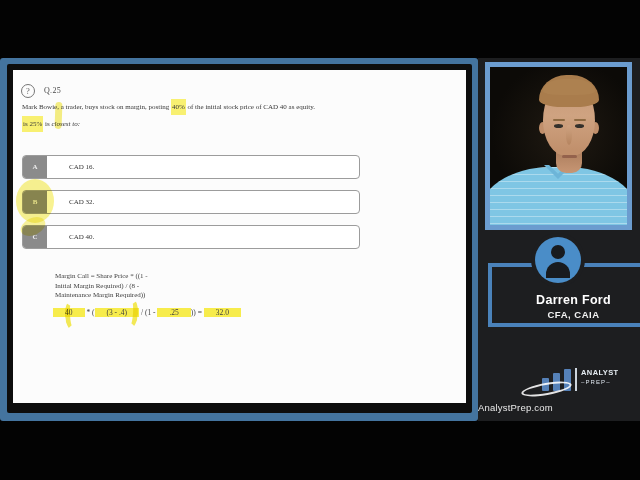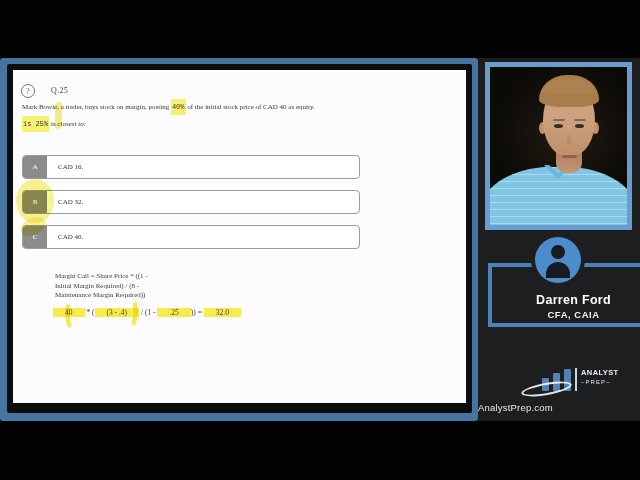--- a/index.html
+++ b/index.html
@@ -10,47 +10,47 @@
   
   .q-frame { position:absolute; left:0; top:58px; width:478px; height:363px;
              background:#44749f; border-radius:3px; }
   .q-black { position:absolute; inset:6px 6px 8px 7px; background:#0d0d0d; border-radius:2px; }
   .q-card  { position:absolute; inset:6px 6px 10px 6px; background:#fcfcfc;
              font-family:"Liberation Serif", serif; color:#383838; }
 
   .q-header { position:absolute; left:8px; top:13px; height:15px; display:flex; align-items:center; }
   .q-icon { width:14px; height:14px; border:1px solid #767676; border-radius:50%;
             font-size:8.5px; line-height:12px; text-align:center; color:#5a5a5a; }
-  .q-num  { margin-left:16px; font-size:8px; letter-spacing:.3px; color:#474747; }
+  .q-num  { margin-left:9px; font-size:8px; letter-spacing:.3px; color:#474747; }
 
   .para { position:absolute; left:9px; font-size:7px; line-height:12px; white-space:nowrap; }
   .p1 { top:31px; }
   .p2 { top:48px; }
-  .hl  { background:rgba(247,235,60,.72); padding:4px 1px;font-family:Liberation Mono, monospace; }
+  .hl  { background:rgba(247,235,60,.72); padding:4px 1px; }
   .ital { font-style:italic; }
 
   
   .mark { position:absolute; mix-blend-mode:multiply; pointer-events:none; }
   .mark-below { left:42px; top:32px; width:7px; height:27px;
                 background:rgba(240,228,50,.6); border-radius:4px; transform:rotate(2deg); }
   .mark-bcircle { left:3px; top:109px; width:38px; height:44px; border-radius:50%;
                   background:rgba(243,232,55,.55); }
   .mark-btail { left:7px; top:148px; width:26px; height:17px; border-radius:50%;
                 background:rgba(243,232,55,.5); transform:rotate(-25deg); }
   .mark-paren { width:13px; height:29px; border:4px solid transparent; border-radius:50%; }
   .mark-paren.open  { left:52px; top:231px; border-left:5px solid rgba(242,230,45,.8); transform:rotate(-4deg); }
   .mark-paren.close { left:112px; top:229px; border-right:5px solid rgba(242,230,45,.8); transform:rotate(4deg); }
 
   .options { position:absolute; left:9px; top:85px; width:338px; }
   .opt { display:flex; align-items:stretch; height:24px; margin-bottom:11px;
          border:1px solid #9c9c9c; border-radius:4px; background:#fff; }
   .opt-letter { width:24px; background:#8b8b8b; color:#ededed; border-radius:3px 0 0 3px;
                 display:flex; align-items:center; justify-content:center;
                 font-size:7px; font-weight:bold; }
-  .opt-text { display:flex; align-items:center; padding-left:11px; font-size:7px; color:#333; }
+  .opt-text { display:flex; align-items:center; padding-left:22px; font-size:7px; color:#333; }
 
   .formula { position:absolute; left:42px; top:202px; width:130px;
              font-size:7px; line-height:9.5px; color:#3e3e3e; }
   .calc { position:absolute; left:40px; top:238px; font-size:7.5px; color:#3e3e3e; white-space:nowrap; }
   .calc span[data-hl="true"] { background:rgba(246,233,45,.85); padding:0 12px; }
 
   
   .right-col { position:absolute; left:478px; top:58px; width:162px; height:363px; background:#1d1e20; }
 
   .video { position:absolute; left:7px; top:4px; width:147px; height:168px;

